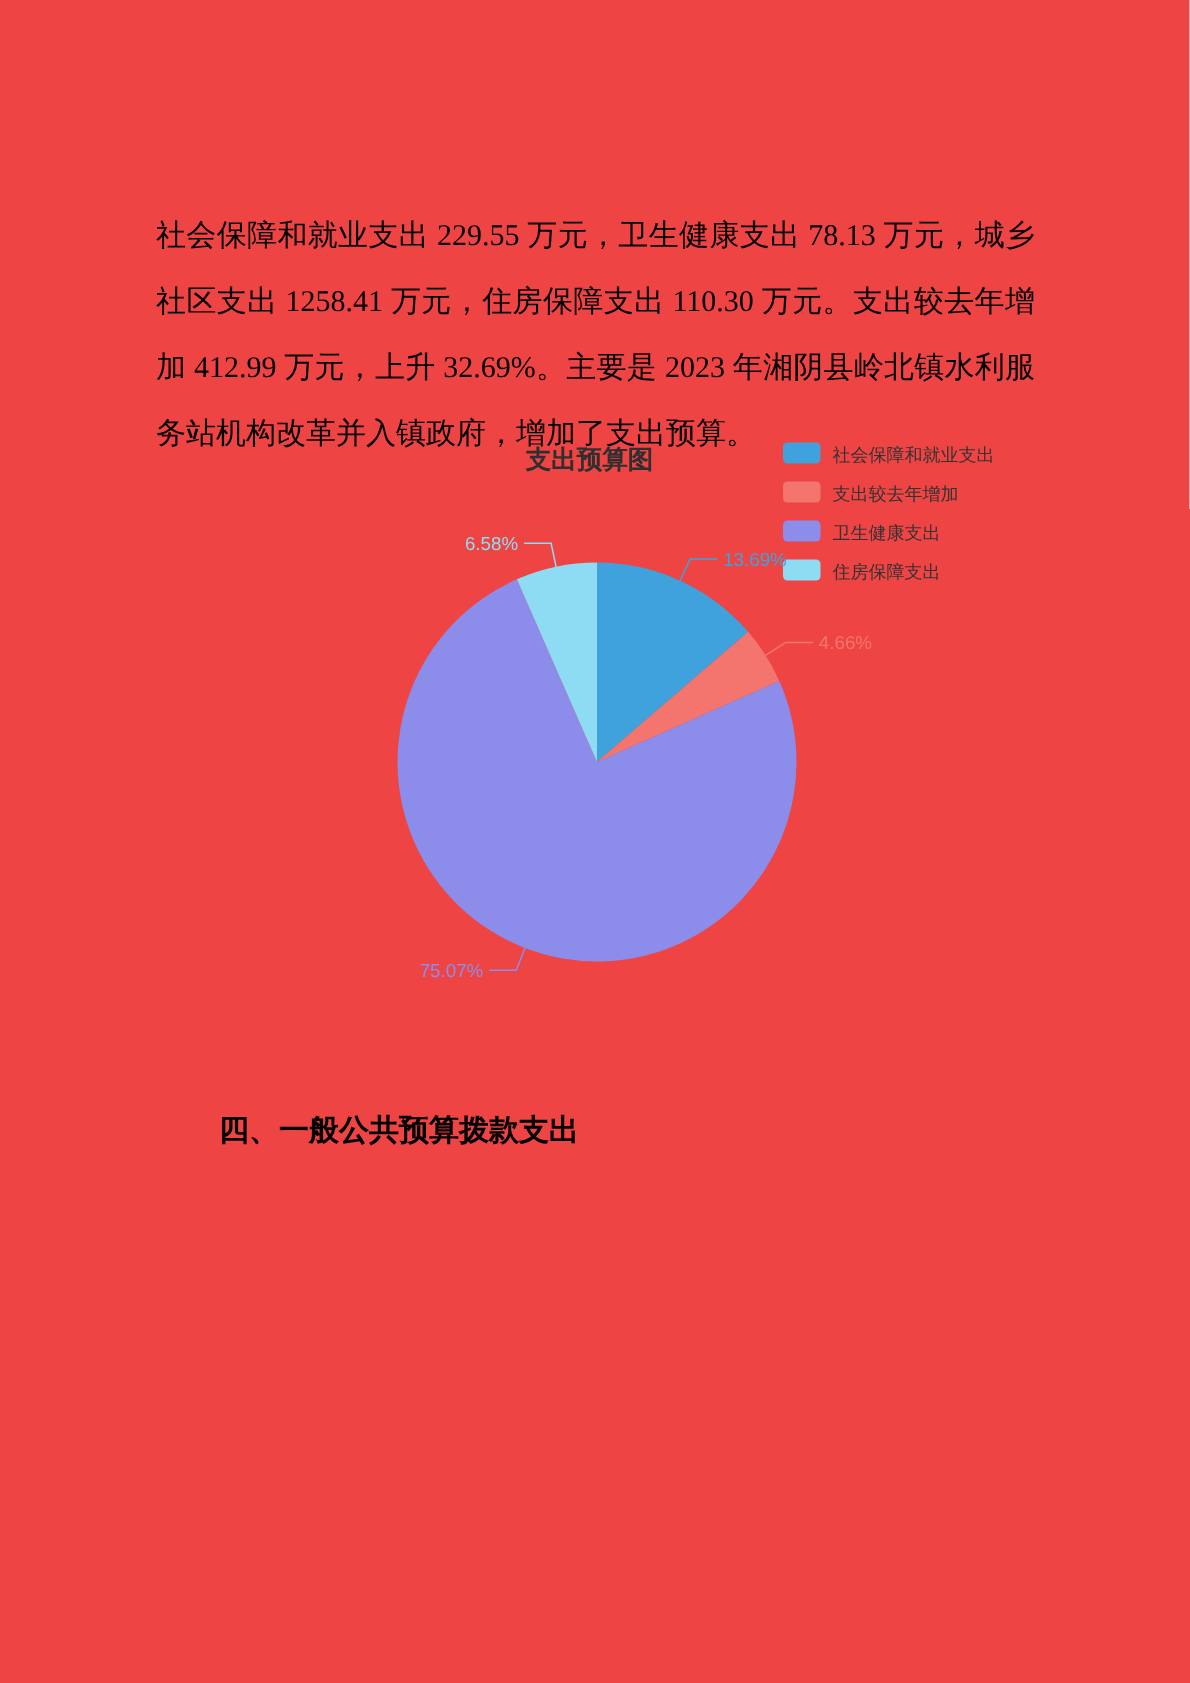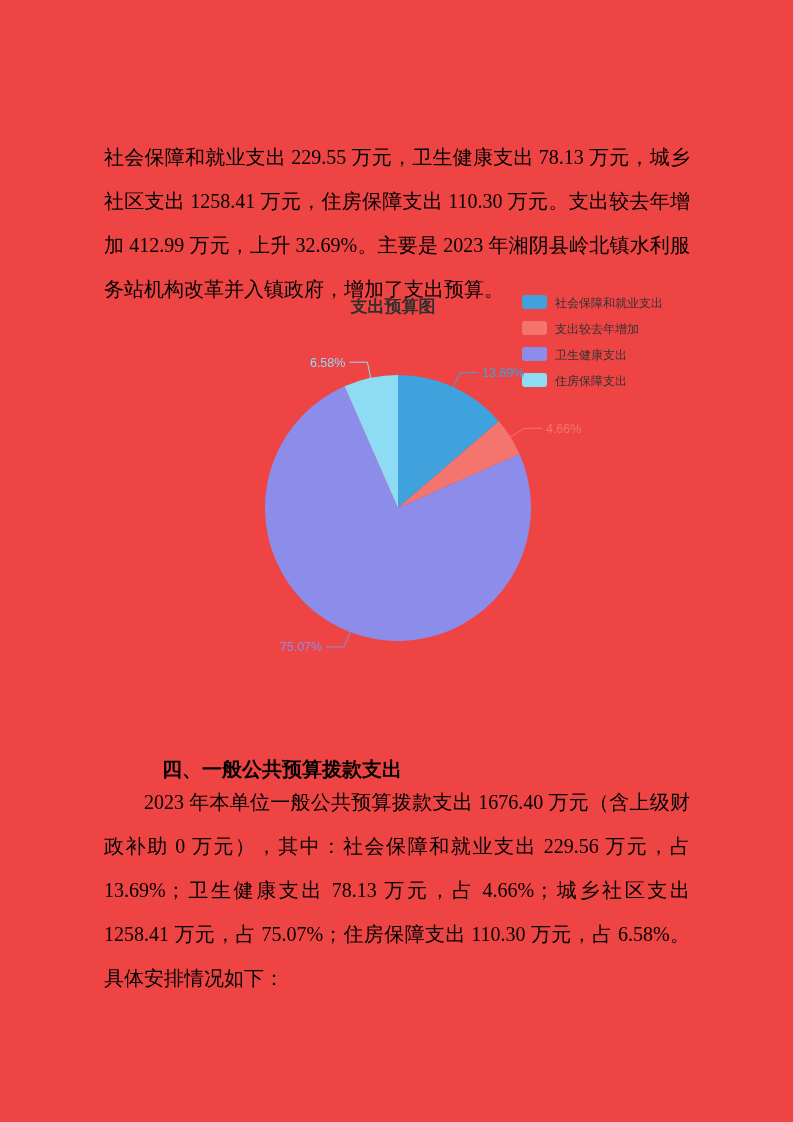--- a/index.html
+++ b/index.html
@@ -26,21 +26,21 @@
     color: #000;
     margin: 0;
   }
   .para.indent { text-indent: 2em; }
   #paragraph1 { top: 135px; }
   #paragraph2 { top: 780px; }
   .section-heading {
     position: absolute;
     left: 146px;
     top: 740px;
-    margin: 16px;
+    margin: 0;
     font-family: Liberation Serif, serif;
     font-weight: bold;
     font-size: 20px;
     color: #000;
   }
   .chart {
     position: absolute;
     left: 0;
     top: 285px;
     width: 786px;
@@ -127,15 +127,14 @@
         <text x="545.9" y="147.8" text-anchor="start" fill="#f4756e" font-size="12.5" font-family="&quot;Liberation Sans&quot;,&quot;DejaVu Sans&quot;,sans-serif">4.66%</text>
         <polyline points="350.3,346.1 344.2,361.9 326.2,361.9" fill="none" stroke="#8c8cea" stroke-width="1"></polyline>
         <text x="322.2" y="366.4" text-anchor="end" fill="#8c8cea" font-size="12.5" font-family="&quot;Liberation Sans&quot;,&quot;DejaVu Sans&quot;,sans-serif">75.07%</text>
         <polyline points="370.9,93.8 367.4,77.2 349.4,77.2" fill="none" stroke="#8edcf4" stroke-width="1"></polyline>
         <text x="345.4" y="81.7" text-anchor="end" fill="#8edcf4" font-size="12.5" font-family="&quot;Liberation Sans&quot;,&quot;DejaVu Sans&quot;,sans-serif">6.58%</text>
       </svg>
   </div>
 
   <h2 class="section-heading">四、一般公共预算拨款支出</h2>
 
-  <p class="para indent" id="paragraph2">2023 年本单位一般公共预算拨款支出 1676.40 万元（含上级财政补助 0 万元），其中：社会保障和就业支出 229.56 万元，占 13.69%；卫生健康支出 78.13 万元，占 4.66%；城乡社区支出 1258.41 万元，占 75.07%；住房保障支出 110.30 万元，占 6.58%。具体安排情况如下：</p>
 
 </div>
 
 </body></html>

